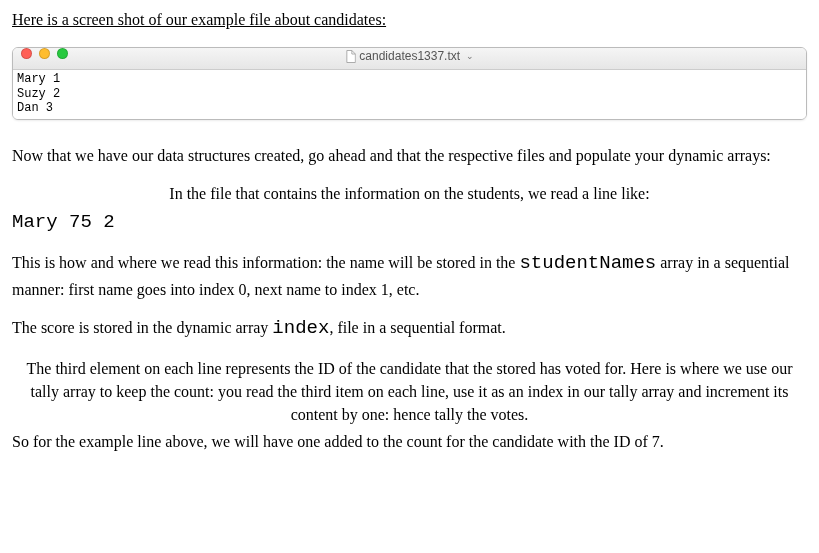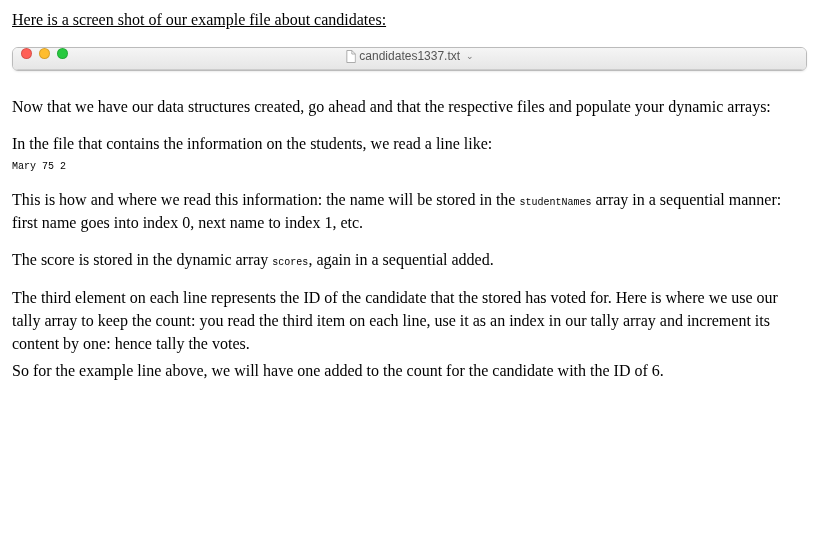--- a/index.html
+++ b/index.html
@@ -70,23 +70,23 @@
       padding: 2px 4px 4px 4px;
       font-family: Menlo, Monaco, 'Courier New', monospace;
       font-size: 12px;
       line-height: 1.2;
       white-space: pre;
       color: #000;
     }
     p { margin-bottom: 14px; }
     .mono {
       font-family: 'Courier New', Courier, monospace;
-      font-size: 10px;
+      font-size: 19px;
     }
-    .tight { margin-bottom: 4px; }
+    .tight { margin-bottom: 4px; text-align: center; }
   </style>
 </head>
 <body>
 
 <p class="intro-text">Here is a screen shot of our example file about candidates:</p>
 
 <div class="editor-window">
   <div class="titlebar">
     <div class="traffic-lights">
       <span class="dot red"></span>
@@ -97,29 +97,32 @@
       <span class="file-icon">
         <svg width="10" height="13" viewBox="0 0 10 13">
           <path d="M1 0.5 H6 L9.5 4 V12.5 H1 Z" fill="#fff" stroke="#999" stroke-width="0.8"></path>
           <path d="M6 0.5 V4 H9.5" fill="none" stroke="#999" stroke-width="0.8"></path>
         </svg>
       </span>
       <span>candidates1337.txt</span>
       <span class="chevron">⌄</span>
     </div>
   </div>
+  <div class="editor-body"><span>Mary 1</span>
+<span>Suzy 2</span>
+<span>Dan 3</span></div>
 </div>
 
 <p>Now that we have our data structures created, go ahead and that the respective files and populate your dynamic arrays:</p>
 
 <p class="tight">In the file that contains the information on the students, we read a line like:</p>
 <p class="mono">Mary 75 2</p>
 
 <p>
   <span>This is how and where we read this information: the name will be stored in the </span><span class="mono">studentNames</span><span> array in a sequential manner: first name goes into index 0, next name to index 1, etc.</span>
 </p>
 
 <p>
-  <span>The score is stored in the dynamic array </span><span class="mono">scores</span><span>, again in a sequential added.</span>
+  <span>The score is stored in the dynamic array </span><span class="mono">index</span><span>, file in a sequential format.</span>
 </p>
 
 <p class="tight">The third element on each line represents the ID of the candidate that the stored has voted for. Here is where we use our tally array to keep the count: you read the third item on each line, use it as an index in our tally array and increment its content by one: hence tally the votes.</p>
-<p>So for the example line above, we will have one added to the count for the candidate with the ID of 6.</p>
+<p>So for the example line above, we will have one added to the count for the candidate with the ID of 7.</p>
 
 </body></html>

